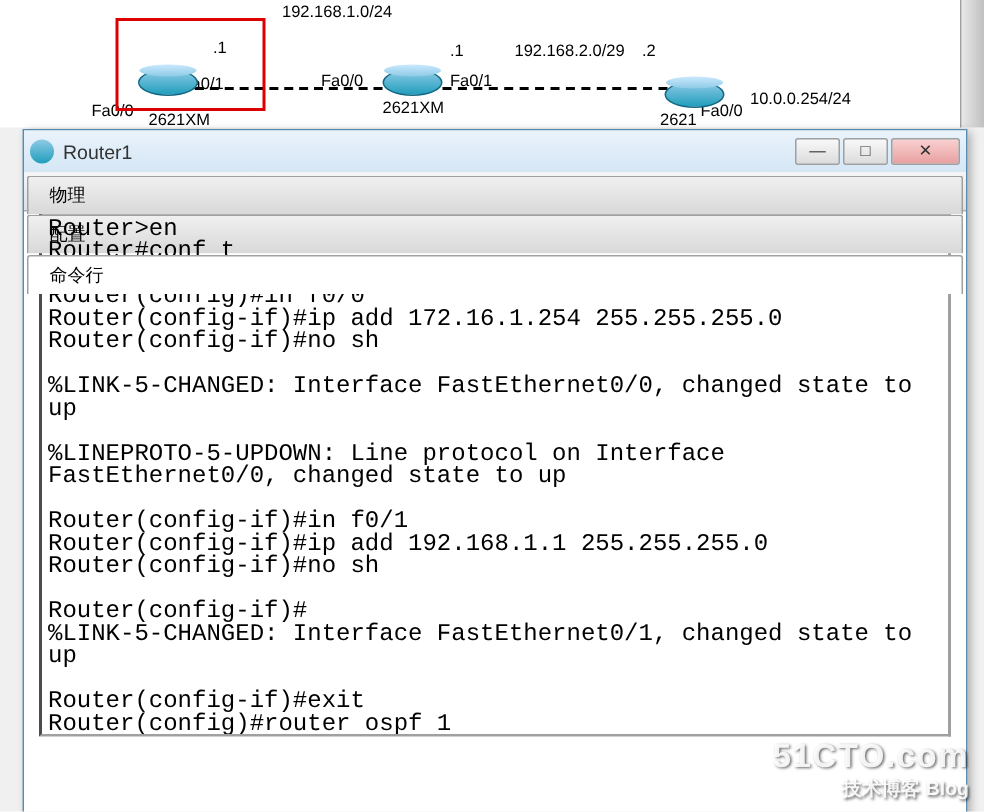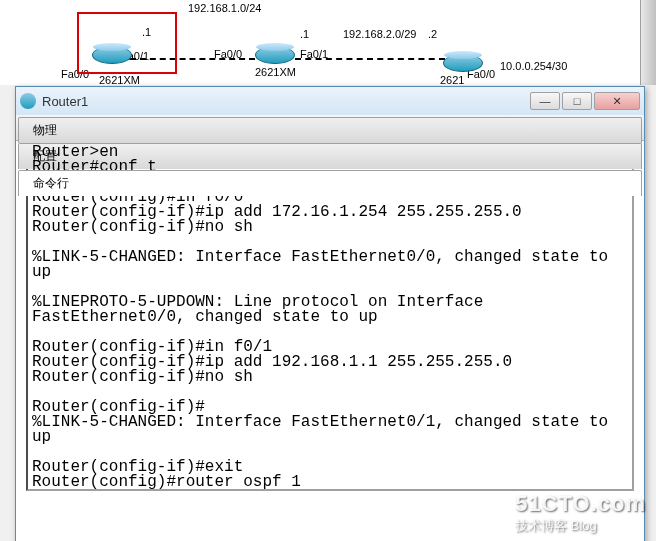--- a/index.html
+++ b/index.html
@@ -25,35 +25,35 @@
 .tab { padding: 4px 14px; font-size: 12px; background: linear-gradient(#f0f0f0, #d8d8d8); border: 1px solid #a0a0a0; border-bottom: none; margin-right: 2px; cursor: pointer; border-radius: 2px 2px 0 0; }
 .tab.active { background: #fff; position: relative; top: 1px; }
 
 .banner { padding: 8px 20px; font-size: 14px; display: flex; justify-content: space-between; }
 
 .terminal { margin: 0 10px 10px 10px; height: 350px; border: 2px inset #a0a0a0; background: #fff; overflow: auto; font-family: "Courier New", monospace; font-size: 16px; line-height: 15px; padding: 2px 4px; white-space: pre-wrap; }
 .terminal::-webkit-scrollbar { width: 16px; }
 .terminal::-webkit-scrollbar-track { background: #efefef; border: 1px solid #d0d0d0; }
 .terminal::-webkit-scrollbar-thumb { background: linear-gradient(90deg, #e8e8e8, #c0c0c0); border: 1px solid #909090; border-radius: 2px; }
 
-.watermark { position: absolute; right: 10px; bottom: 6px; color: rgba(255,255,255,0.9); text-shadow: 1px 1px 2px rgba(0,0,0,0.6); font-family: Arial; text-align: left; pointer-events: none; }
+.watermark { position: absolute; right: 10px; bottom: 6px; color: rgba(255,255,255,0.9); text-shadow: 1px 1px 2px rgba(0,0,0,0.6); font-family: Arial; text-align: right; pointer-events: none; }
 .watermark .big { font-size: 22px; font-weight: bold; letter-spacing: 1px; }
-.watermark .small { font-size: 13px; }
+.watermark .small { font-size: 13px; font-weight: bold; }
 
 
 .scroll-edge { position: absolute; top: 0; right: 0; width: 16px; height: 85px; background: linear-gradient(90deg, #e8e8e8, #c0c0c0); border-left: 1px solid #a0a0a0; }
 </style>
 </head>
 <body>
 
 <div class="topology">
   <div class="scroll-edge"></div>
   <span class="topo-label" style="left:188px; top:2px;">192.168.1.0/24</span>
   <span class="topo-label" style="left:343px; top:28px;">192.168.2.0/29</span>
-  <span class="topo-label" style="left:500px; top:60px;">10.0.0.254/30</span>
+  <span class="topo-label" style="left:500px; top:60px;">10.0.0.254/24</span>
   <span class="topo-label" style="left:142px; top:26px;">.1</span>
   <span class="topo-label" style="left:300px; top:28px;">.1</span>
   <span class="topo-label" style="left:428px; top:28px;">.2</span>
 
   <span class="topo-label" style="left:61px; top:68px;">Fa0/0</span>
   <span class="topo-label" style="left:121px; top:50px;">Fa0/1</span>
   <span class="topo-label" style="left:214px; top:48px;">Fa0/0</span>
   <span class="topo-label" style="left:300px; top:48px;">Fa0/1</span>
   <span class="topo-label" style="left:467px; top:68px;">Fa0/0</span>
 

